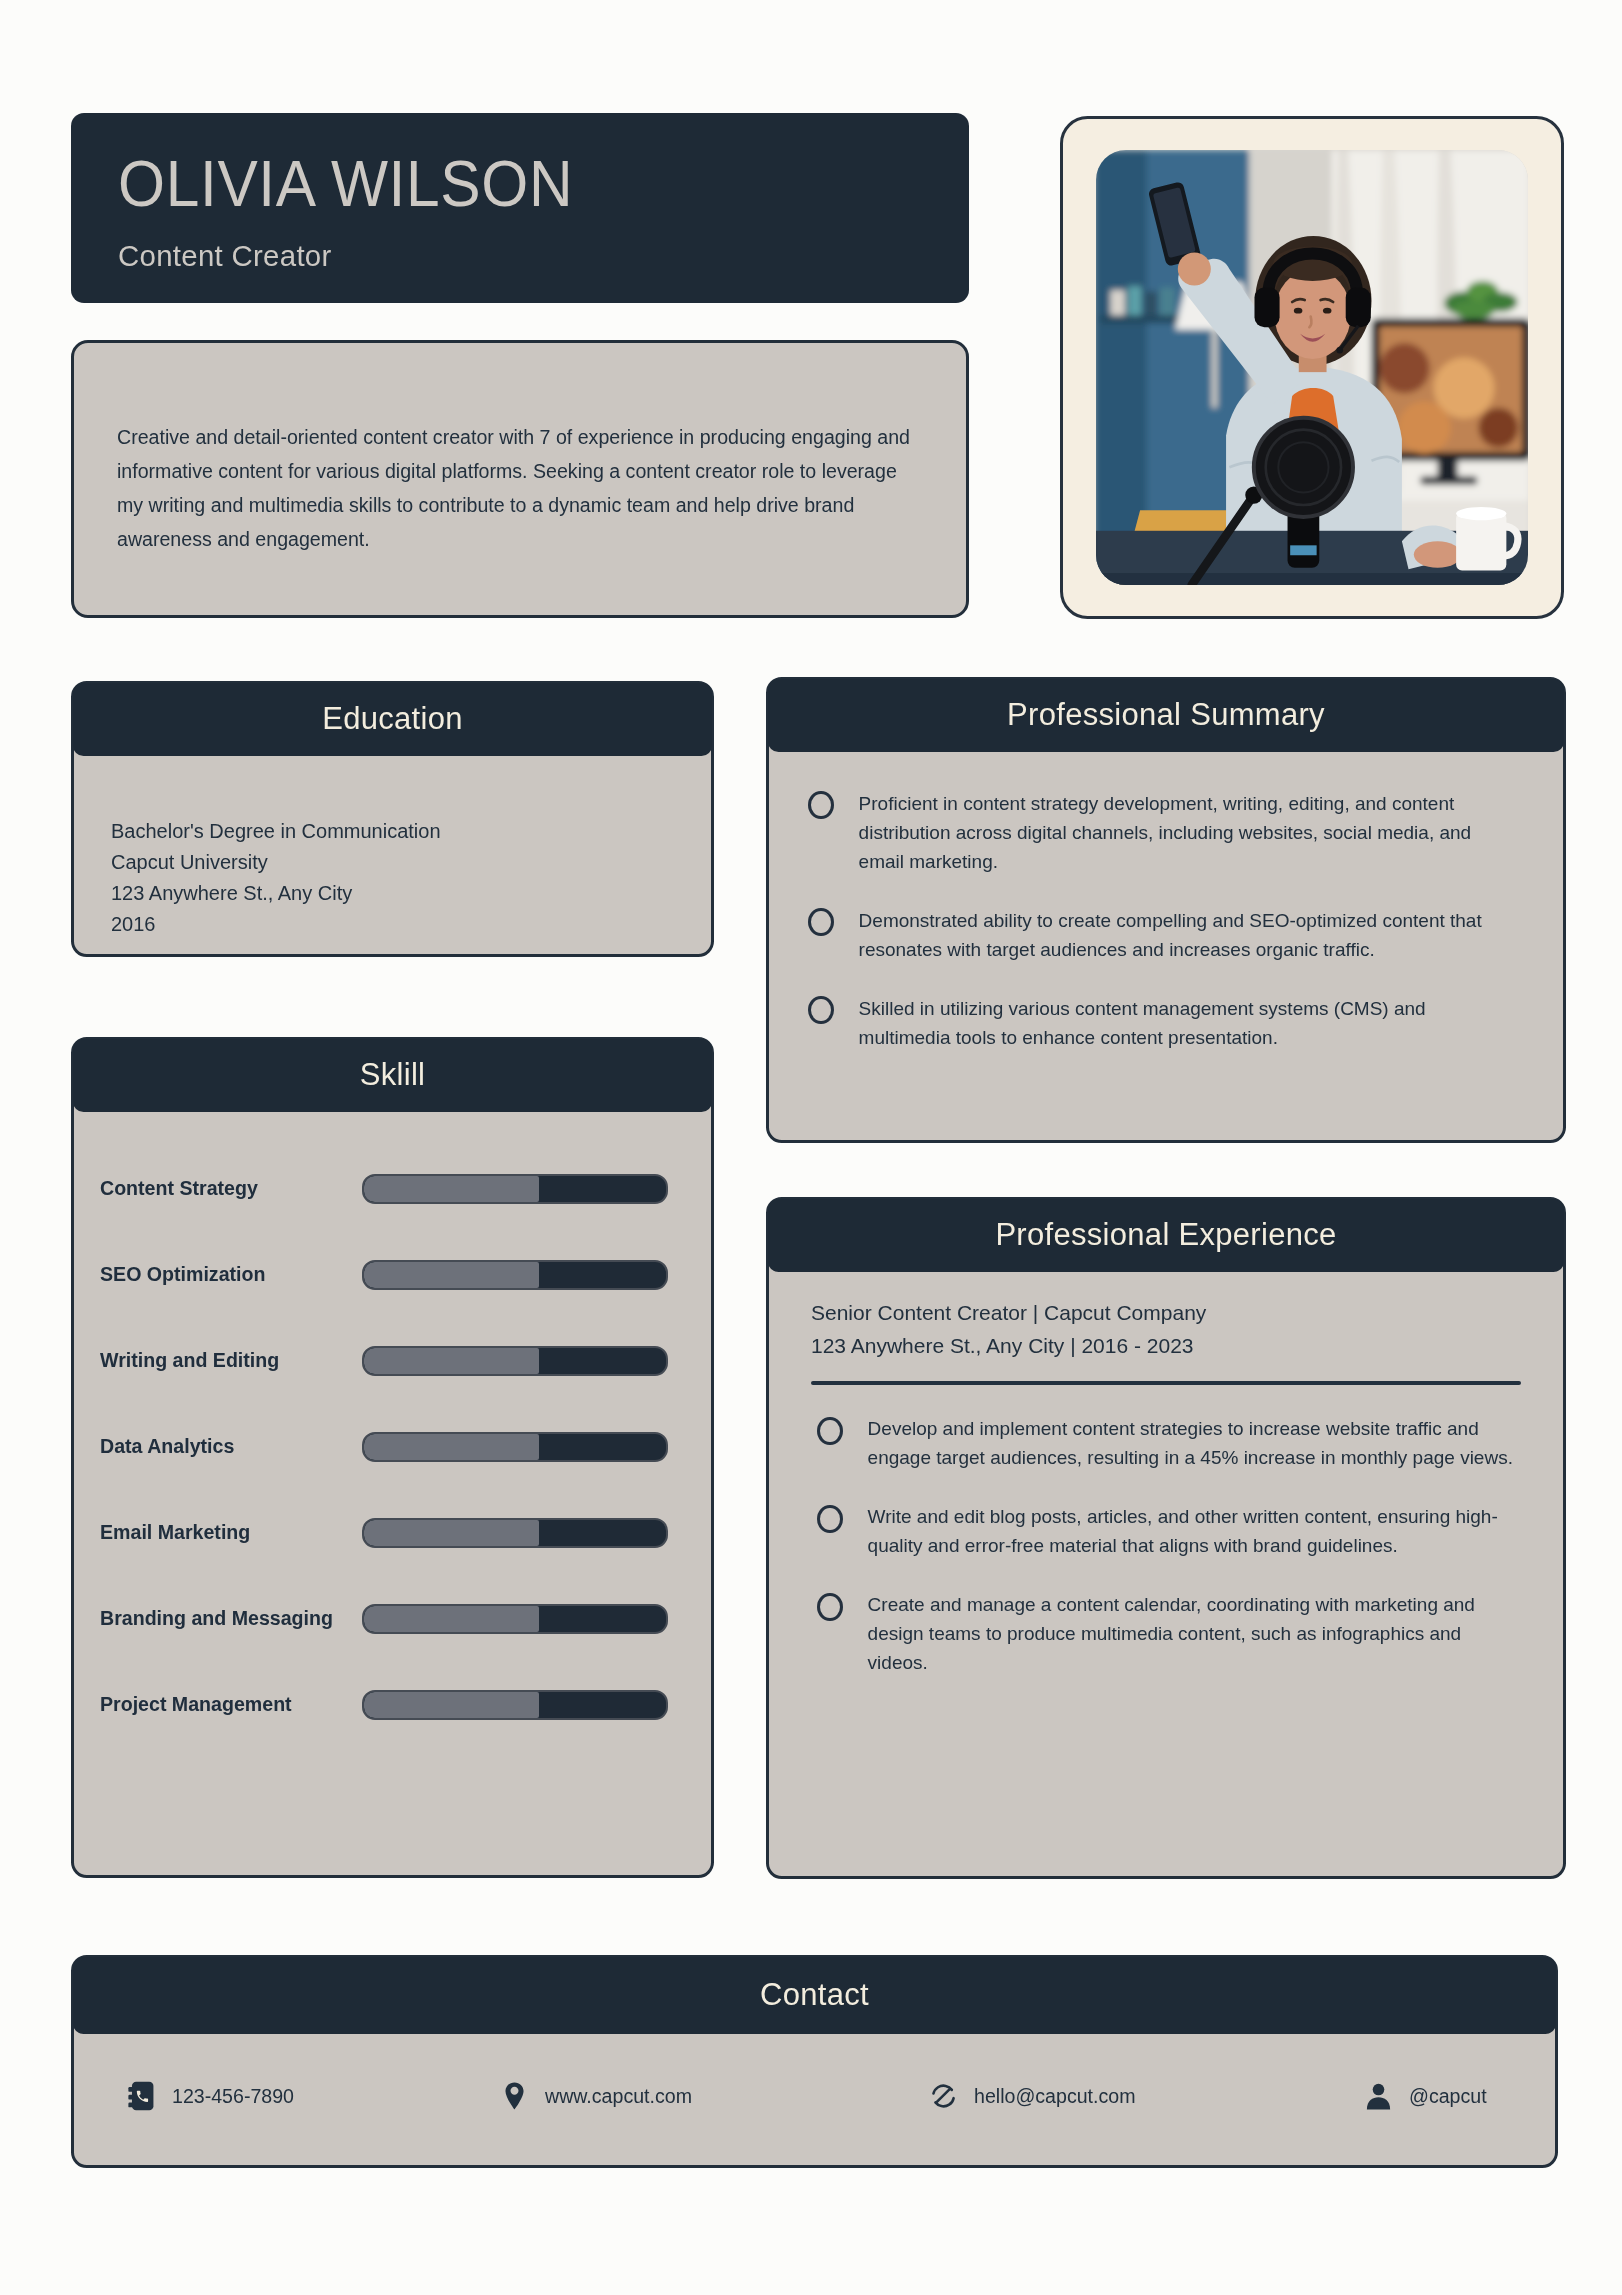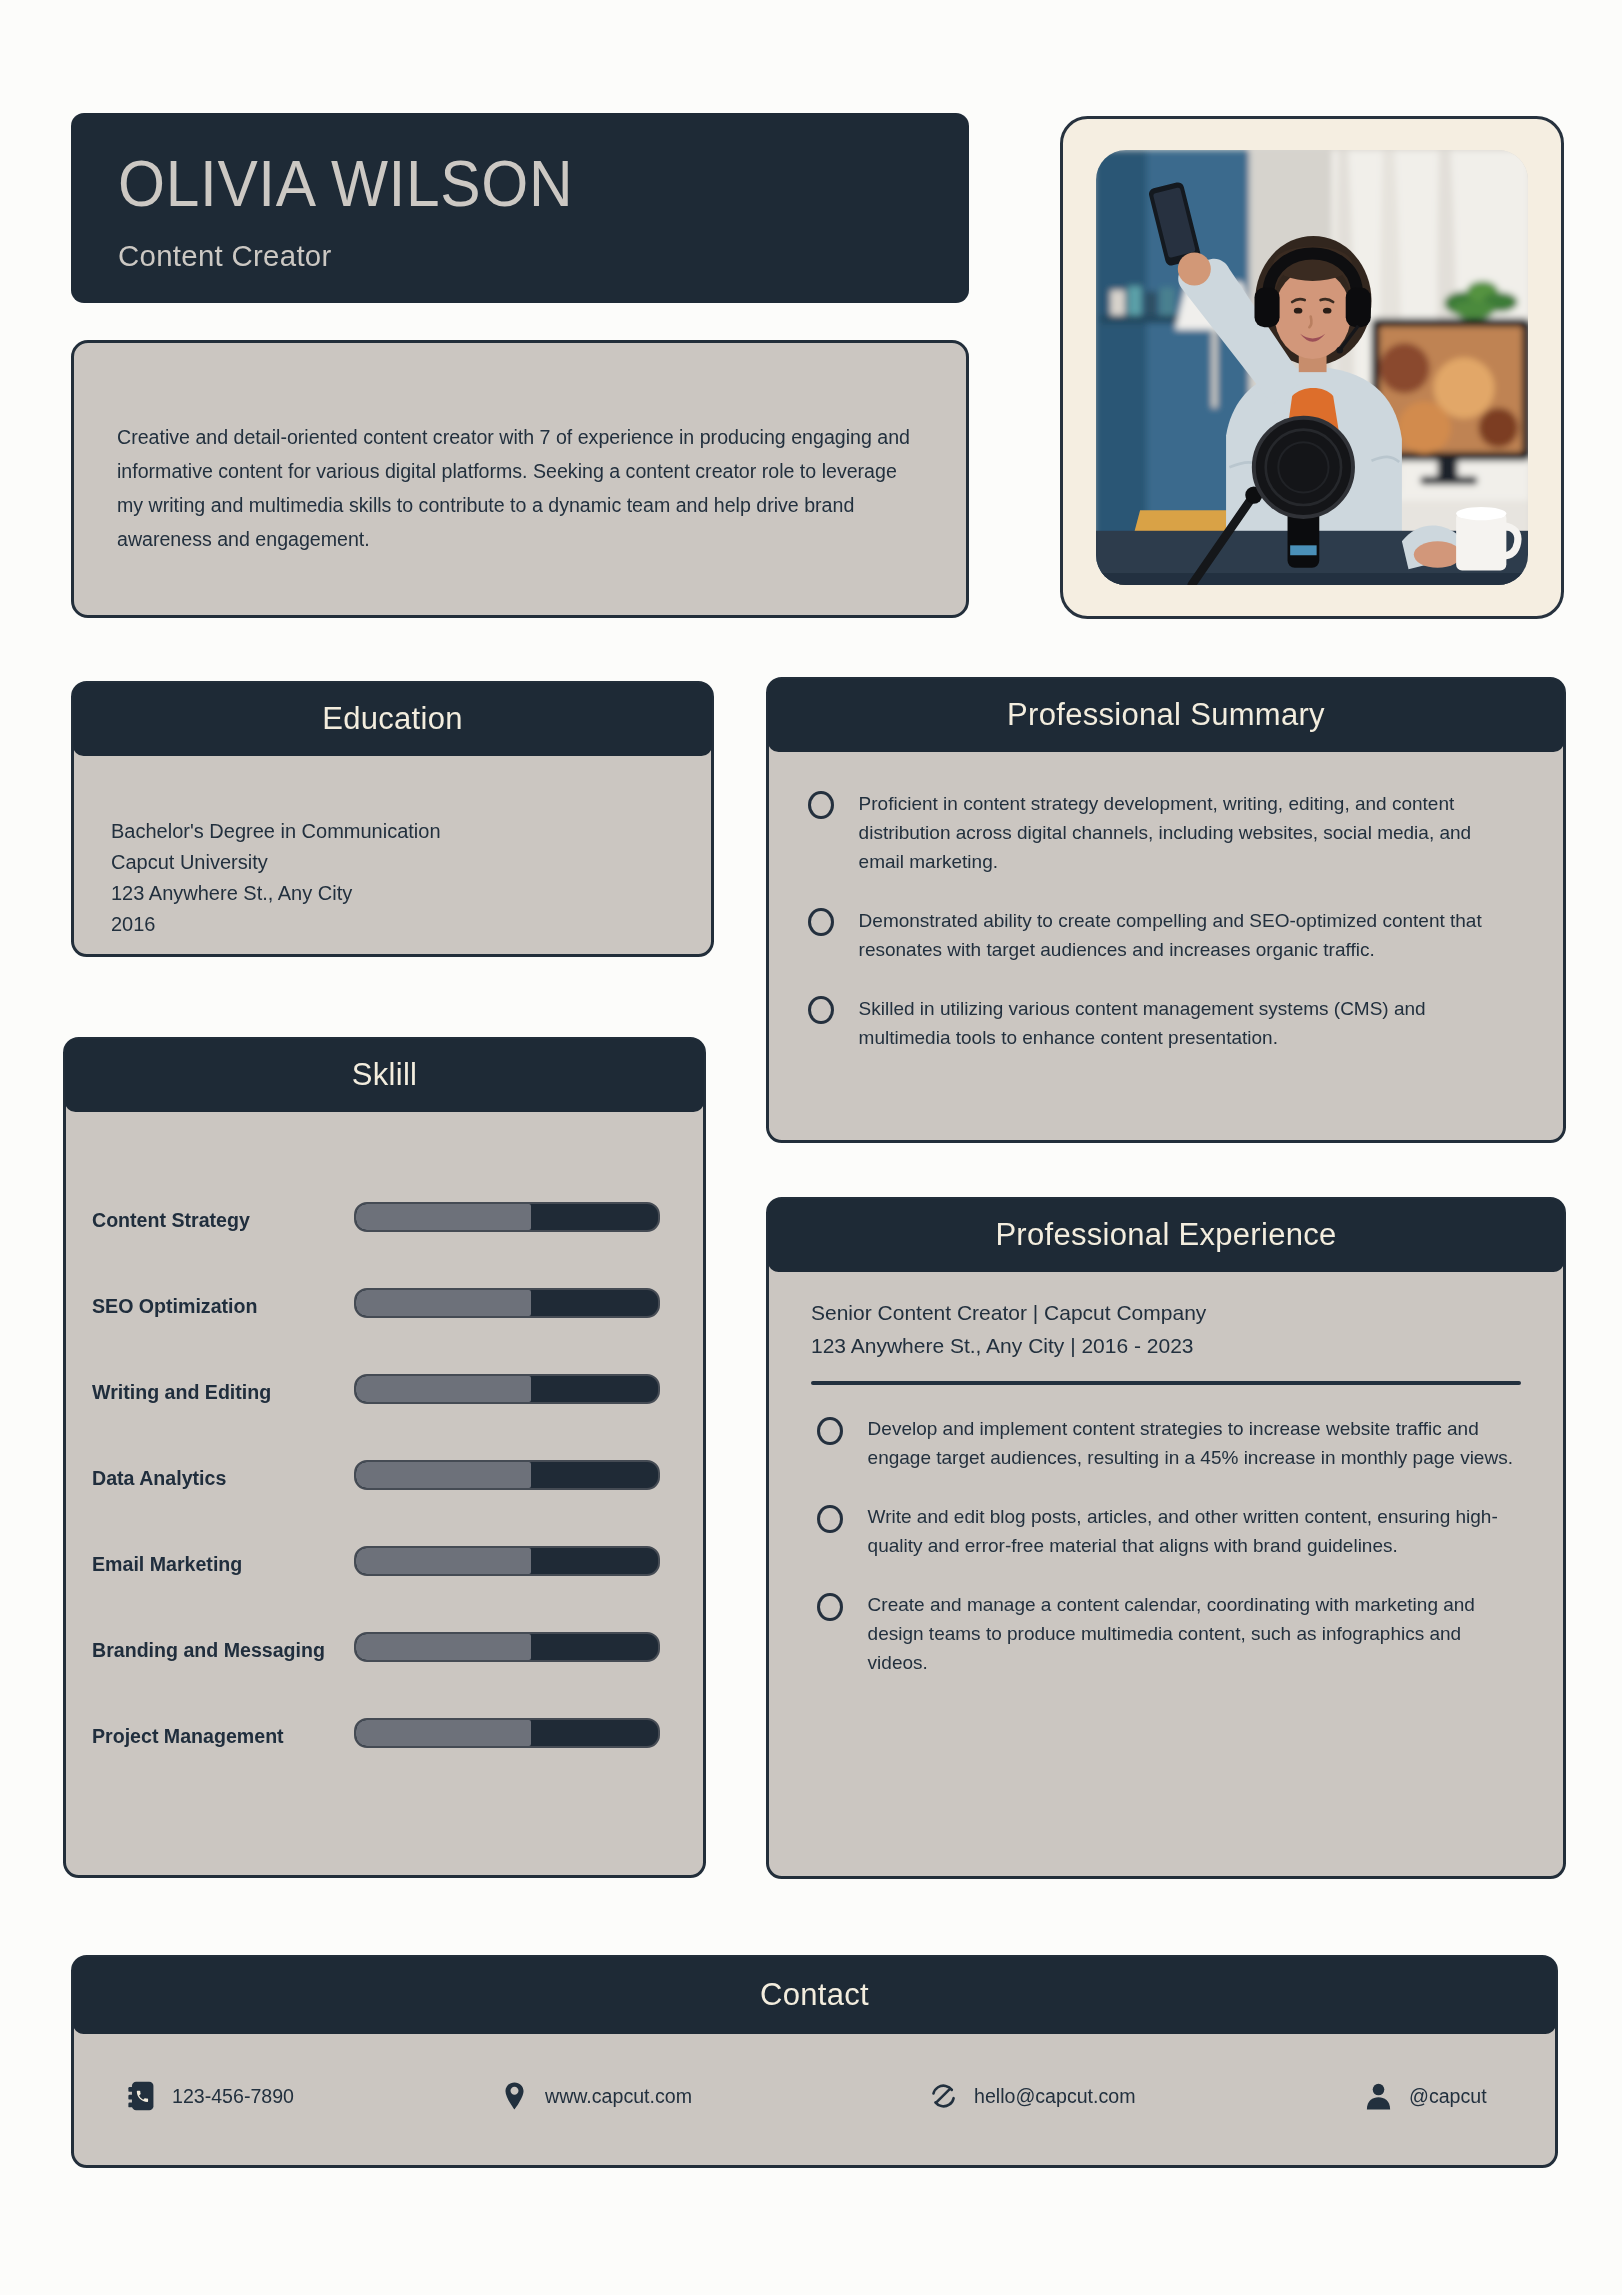--- a/index.html
+++ b/index.html
@@ -32,23 +32,23 @@
 
   .edu-card{left:71px;top:681px;width:643px;height:276px;}
   .edu-body{padding:60px 26px 0 37px;font-size:20px;line-height:31px;color:#22303e;}
 
   .sum-card{left:766px;top:677px;width:800px;height:466px;}
   .bullets{padding:37px 34px 0 39px;}
   .bullet-row{display:flex;margin-bottom:30px;}
   .bullet-circle{flex:0 0 auto;width:19.6px;height:22px;border:3.3px solid #24303e;border-radius:50%;margin:2.6px 25px 0 0;background:transparent;}
   .bullet-text{font-size:19px;line-height:29px;max-width:648px;color:#22303e;}
 
-  .skill-card{left:63px;top:1037px;width:643px;height:841px;}
+  .skill-card{left:71px;top:1037px;width:643px;height:841px;}
   .skills-body{padding-top:34px;}
-  .skill-row{height:86px;display:flex;align-items:flex-end;}
+  .skill-row{height:86px;display:flex;align-items:center;}
   .skill-label{flex:0 0 262px;padding-left:26px;font-size:19.6px;font-weight:bold;color:#202e3d;}
   .skill-bar{width:302px;height:26px;background:#1f2a36;border:2.6px solid #454b54;border-radius:13px;position:relative;overflow:hidden;}
   .skill-fill{position:absolute;left:0;top:0;bottom:0;background:#6d717a;border-radius:10.5px 2px 2px 10.5px;}
 
   .exp-card{left:766px;top:1197px;width:800px;height:682px;}
   .exp-head{padding:24px 39px 0 42px;font-size:21px;line-height:33px;color:#22303e;}
   .exp-divider{margin:19.6px 42px 0 42px;height:3.9px;background:#22303e;border-radius:2px;}
   .exp-card .bullets{padding-top:29px;padding-left:48px;}
 
   

